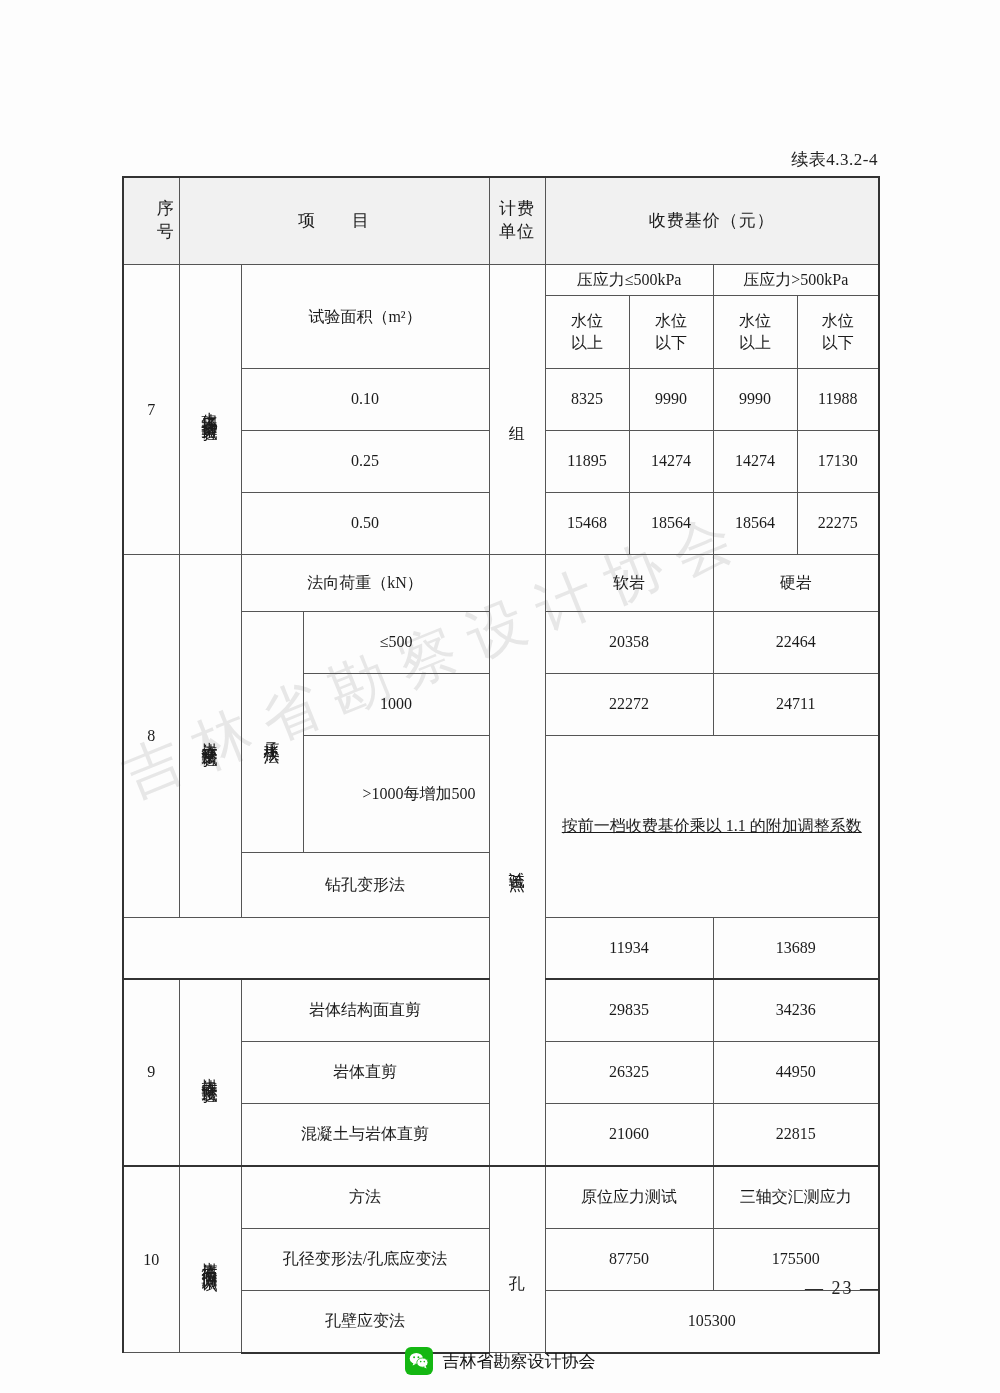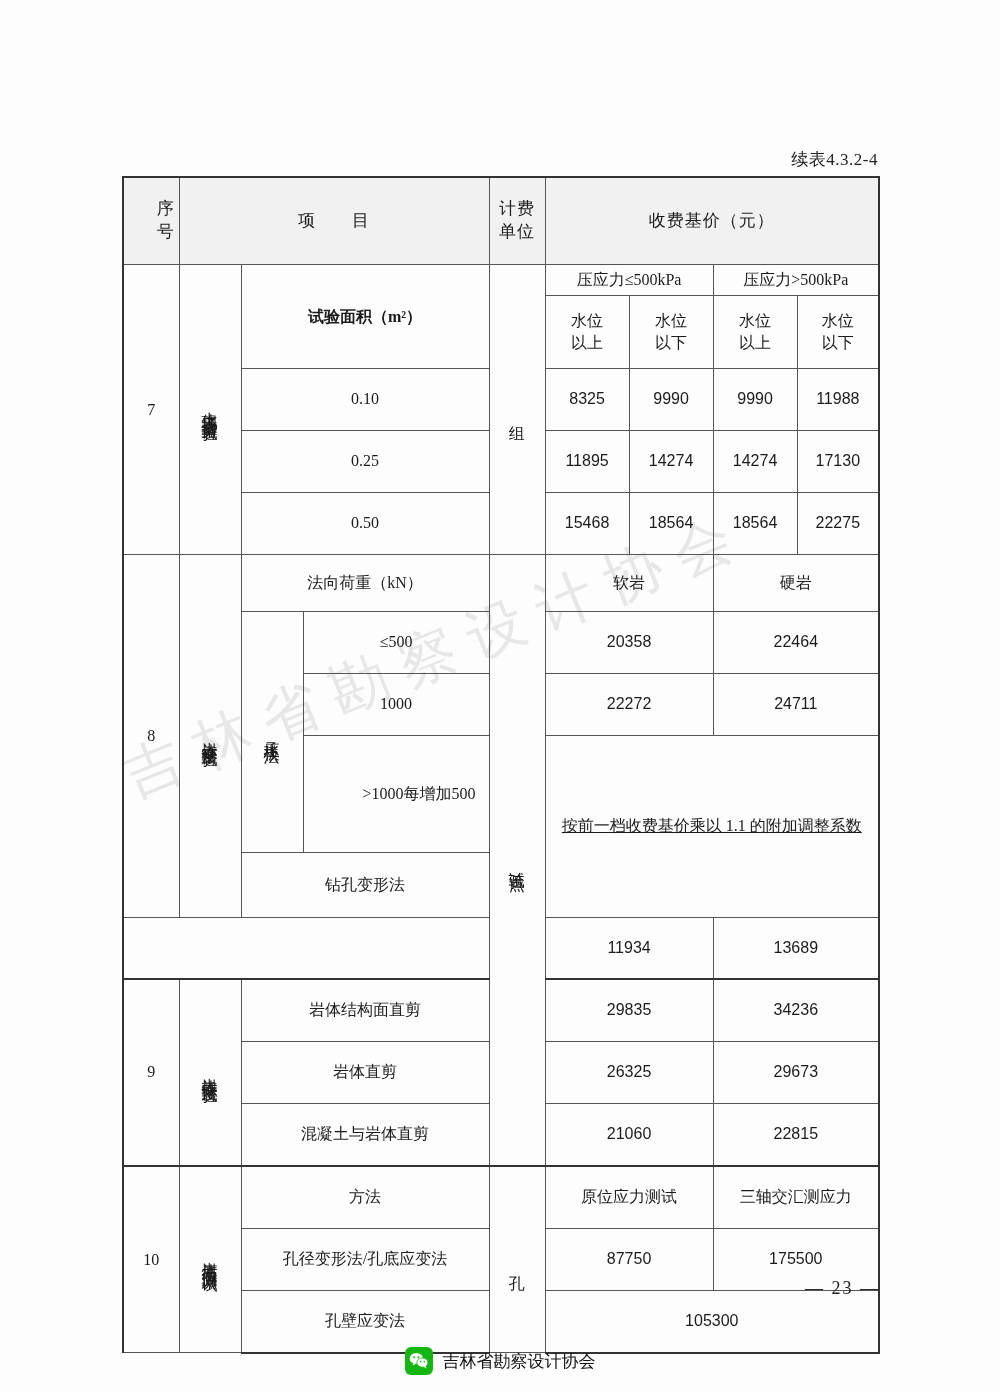--- a/index.html
+++ b/index.html
@@ -59,21 +59,21 @@
   .thick-bottom { border-bottom: 2px solid #333 !important; }
   .thick-top { border-top: 2px solid #333 !important; }
   .vert-narrow {
     writing-mode: vertical-rl;
     text-orientation: upright;
     letter-spacing: 2px;
     display: inline-block;
     line-height: 1.45;
   }
   .small { font-size: 15px; }
-  .num { font-family: Liberation Sans, sans-serif; font-size: 16px; }
+  .num { font-family: Liberation Serif, serif; font-size: 16px; }
   .hdr2 { font-size: 16px; }
   .note-cell {
     text-align: left;
     padding: 14px 18px;
     line-height: 1.9;
     font-size: 16px;
     text-decoration: underline;
   }
 
   .watermark {
@@ -157,21 +157,21 @@
       </tr>
     </thead>
 
     <tbody>
 
       <tr>
         <td class="thick-left" rowspan="5">7</td>
         <td rowspan="5">
           <span class="vert-narrow">土体现场直剪试验</span>
         </td>
-        <td colspan="2" rowspan="2" style="height:46px;font-weight:bold;">试验面积（m²）</td>
+        <td colspan="2" rowspan="2" style="height:46px;">试验面积（m²）</td>
         <td rowspan="5">
           <span class="vert-narrow">组</span>
         </td>
         <td colspan="2" class="small">压应力≤500kPa</td>
         <td colspan="2" class="small thick-right">压应力&gt;500kPa</td>
       </tr>
       <tr>
         <td class="small" style="height:64px;">水位<br>以上</td>
         <td class="small">水位<br>以下</td>
         <td class="small">水位<br>以上</td>
@@ -244,21 +244,21 @@
         <td class="thick-top" rowspan="3">
           <span class="vert-narrow">岩体强度试验</span>
         </td>
         <td colspan="2" class="thick-top" style="height:53px;">岩体结构面直剪</td>
         <td colspan="2" class="num thick-top">29835</td>
         <td colspan="2" class="num thick-top thick-right">34236</td>
       </tr>
       <tr>
         <td colspan="2" style="height:53px;">岩体直剪</td>
         <td colspan="2" class="num">26325</td>
-        <td colspan="2" class="num thick-right">29673</td>
+        <td colspan="2" class="num thick-right">44950</td>
       </tr>
       <tr>
         <td colspan="2" style="height:53px;">混凝土与岩体直剪</td>
         <td colspan="2" class="num">21060</td>
         <td colspan="2" class="num thick-right">22815</td>
       </tr>
 
       <tr>
         <td class="thick-left thick-top" rowspan="3">10</td>
         <td class="thick-top" rowspan="3">

